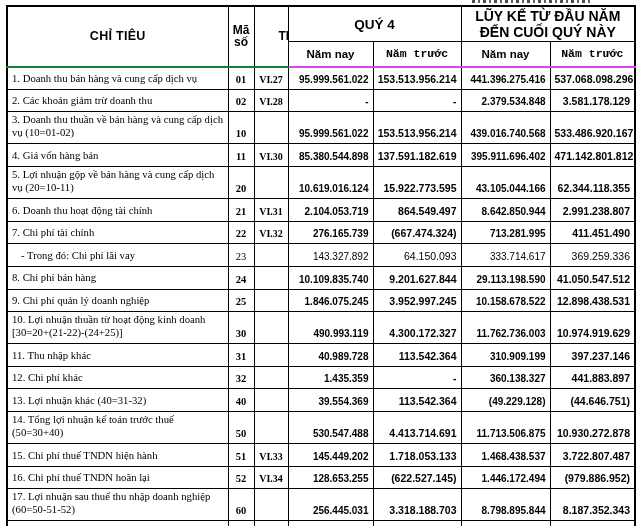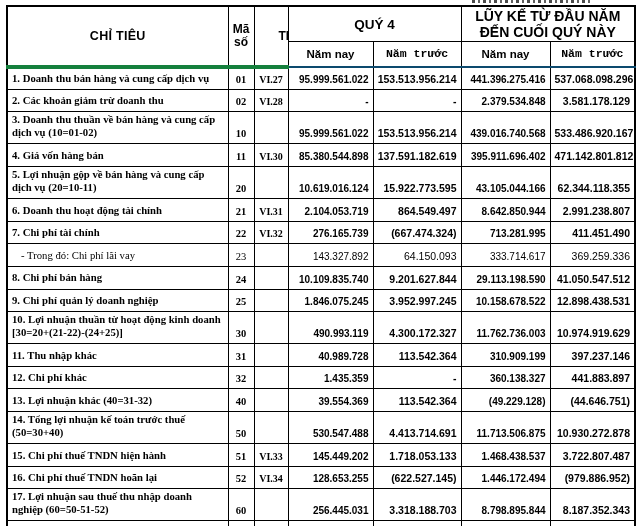--- a/index.html
+++ b/index.html
@@ -39,41 +39,41 @@
     text-align: center;
     vertical-align: middle;
     color: #000;
     background: #fff;
     font-family: "Liberation Sans", sans-serif;
     font-weight: bold;
     padding: 1px 2px;
   }
   thead tr.grouphead { height: 26px; }
   thead tr.subhead  { height: 25px; }
-  th.rs { border-bottom: 4px solid #15803d; }
-  tr.subhead th { border-bottom: 2px solid #0c4a6e; }
+  th.rs { border-bottom: 2px solid #15803d; }
+  tr.subhead th { border-bottom: 2px solid #d946ef; }
   th.h-chitieu { font-size: 12.5px; letter-spacing: .3px; }
   th.h-maso    { font-size: 12px; line-height: 1.05; }
   th.h-tm      { font-size: 12px; padding-left: 24px; }
   th.h-q4      { font-size: 13.5px; }
   th.h-ytd     { font-size: 14px; line-height: 1.15; }
   th.h-subsans { font-size: 11.5px; }
   th.h-subserif{ font-size: 11.5px; font-family: Liberation Mono, monospace; }
 
   
   tbody tr { height: 22.6px; }
   tbody tr.tall { height: 29.2px; }
   tbody td {
     vertical-align: bottom;
     padding: 1px 4px 4px 4px;
     color: #000;
   }
   td.c-label {
     font-family: "Liberation Serif", serif;
-    font-weight: bold;
+    font-weight: normal;
     font-size: 10.7px;
     line-height: 1.22;
     text-align: left;
   }
   td.c-code {
     text-align: center;
     font-family: "Liberation Serif", serif;
     font-weight: bold;
     font-size: 10.5px;
   }

